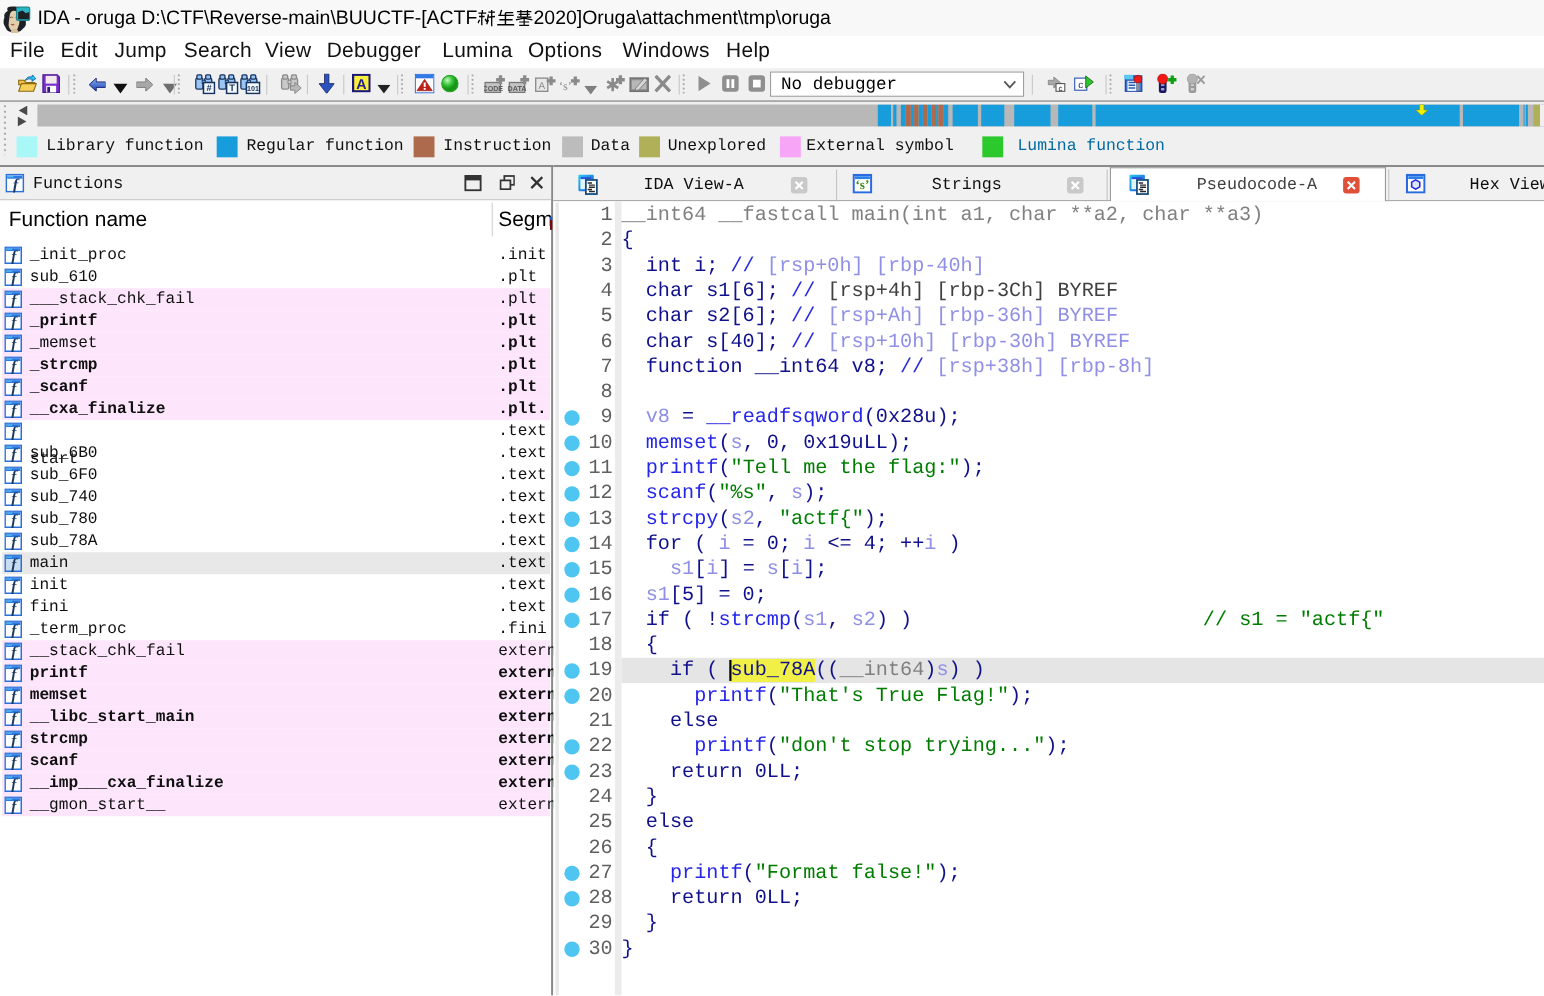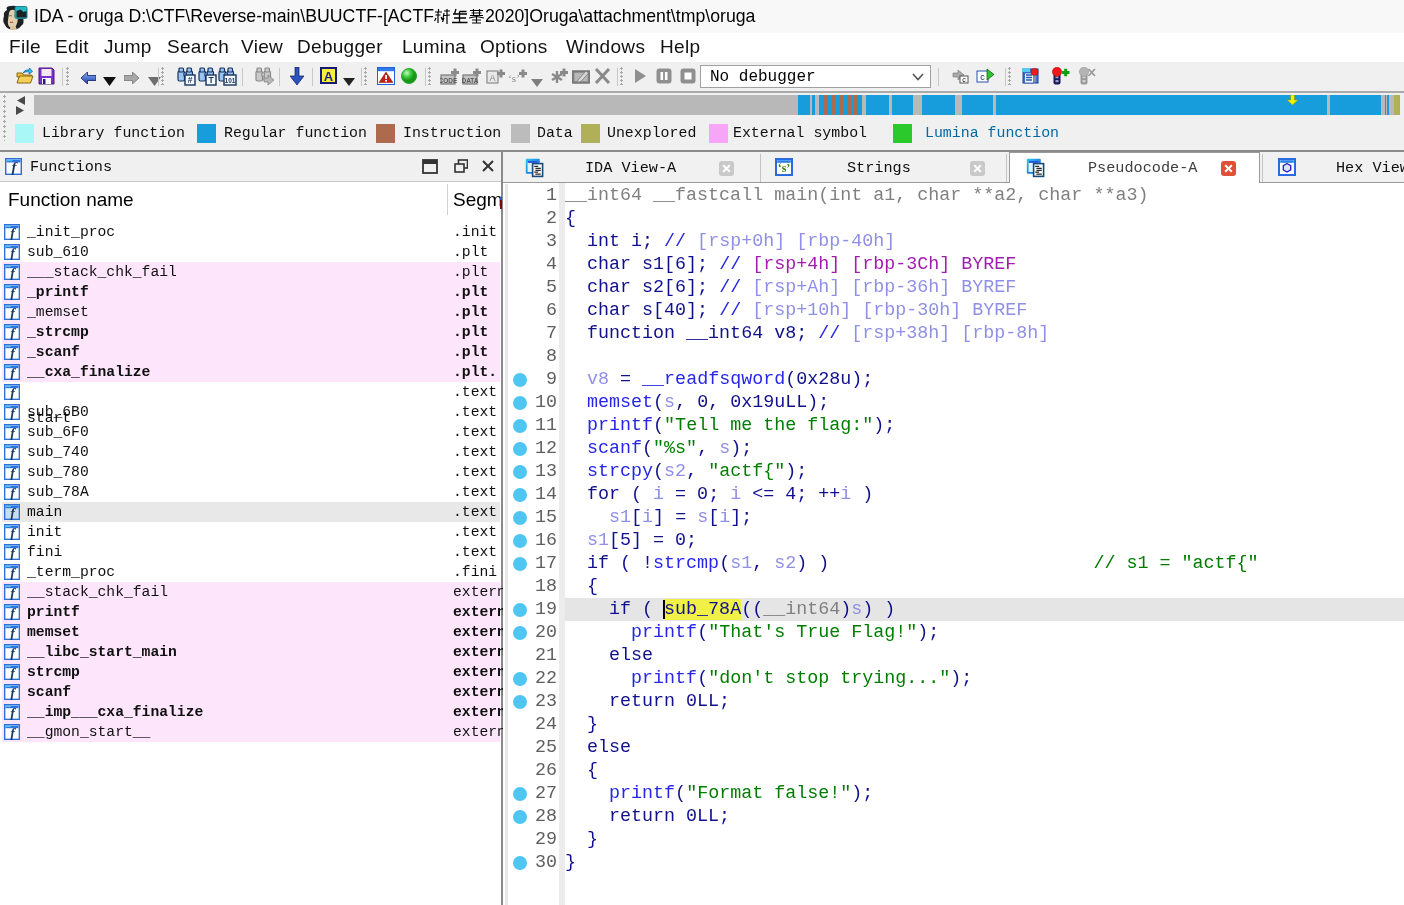--- a/index.html
+++ b/index.html
@@ -629,21 +629,21 @@
 <div style="position:absolute;left:559px;top:183px;width:6px;height:722px;background:#ececec"></div>
 <div style="position:absolute;left:505px;top:184px;width:3px;height:721px;background:#e8e8e8"></div>
 <div style="position:absolute;left:565px;top:598px;width:839px;height:23px;background:#e5e5e5"></div>
 <div class="ln" style="top:184px">1</div>
 <div class="cl" style="top:184px"><span style="color:#808080">__int64 __fastcall main(int a1, char **a2, char **a3)</span></div>
 <div class="ln" style="top:207px">2</div>
 <div class="cl" style="top:207px"><span style="color:#10108c">{</span></div>
 <div class="ln" style="top:230px">3</div>
 <div class="cl" style="top:230px"><span style="color:#10108c">  int i; </span><span style="color:#2828e0">//</span><span style="color:#8f8fe6"> [rsp+0h] [rbp-40h]</span></div>
 <div class="ln" style="top:253px">4</div>
-<div class="cl" style="top:253px"><span style="color:#10108c">  char s1[6]; </span><span style="color:#2828e0">//</span><span style="color:#a21caf"> [rsp+4h] [rbp-3Ch] BYREF</span></div>
+<div class="cl" style="top:253px"><span style="color:#10108c">  char s1[6]; </span><span style="color:#2828e0">//</span><span style="color:#404040"> [rsp+4h] [rbp-3Ch] BYREF</span></div>
 <div class="ln" style="top:276px">5</div>
 <div class="cl" style="top:276px"><span style="color:#10108c">  char s2[6]; </span><span style="color:#2828e0">//</span><span style="color:#8f8fe6"> [rsp+Ah] [rbp-36h] BYREF</span></div>
 <div class="ln" style="top:299px">6</div>
 <div class="cl" style="top:299px"><span style="color:#10108c">  char s[40]; </span><span style="color:#2828e0">//</span><span style="color:#8f8fe6"> [rsp+10h] [rbp-30h] BYREF</span></div>
 <div class="ln" style="top:322px">7</div>
 <div class="cl" style="top:322px"><span style="color:#10108c">  function __int64 v8; </span><span style="color:#2828e0">//</span><span style="color:#8f8fe6"> [rsp+38h] [rbp-8h]</span></div>
 <div class="ln" style="top:345px">8</div>
 <div class="ln" style="top:368px">9</div>
 <div class="dot" style="top:372.5px"></div>
 <div class="cl" style="top:368px"><span style="color:#10108c">  </span><span style="color:#8f8fe6">v8</span><span style="color:#10108c"> = </span><span style="color:#2626ea">__readfsqword</span><span style="color:#10108c">(0x28u);</span></div>

